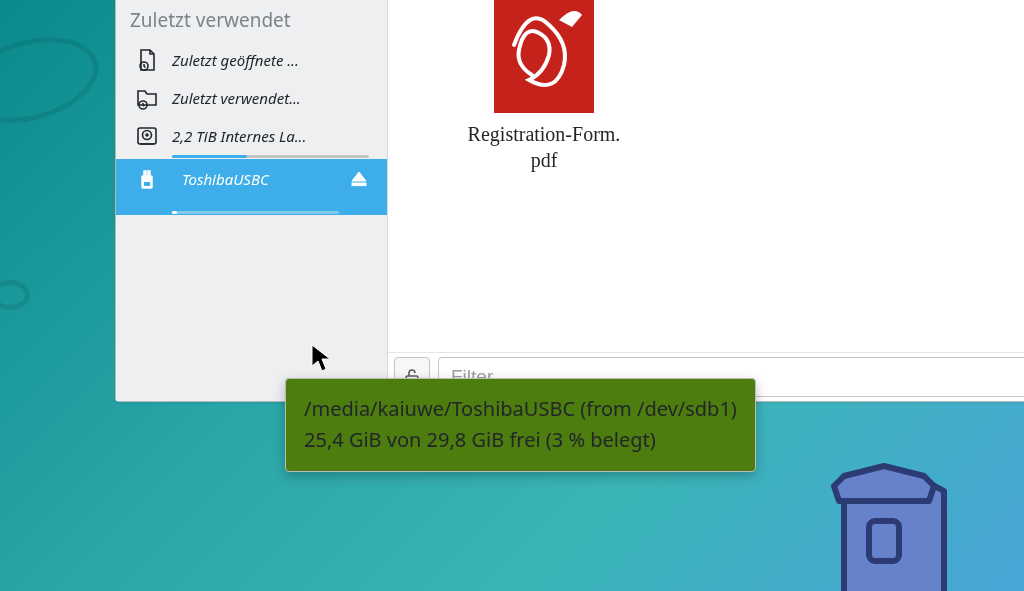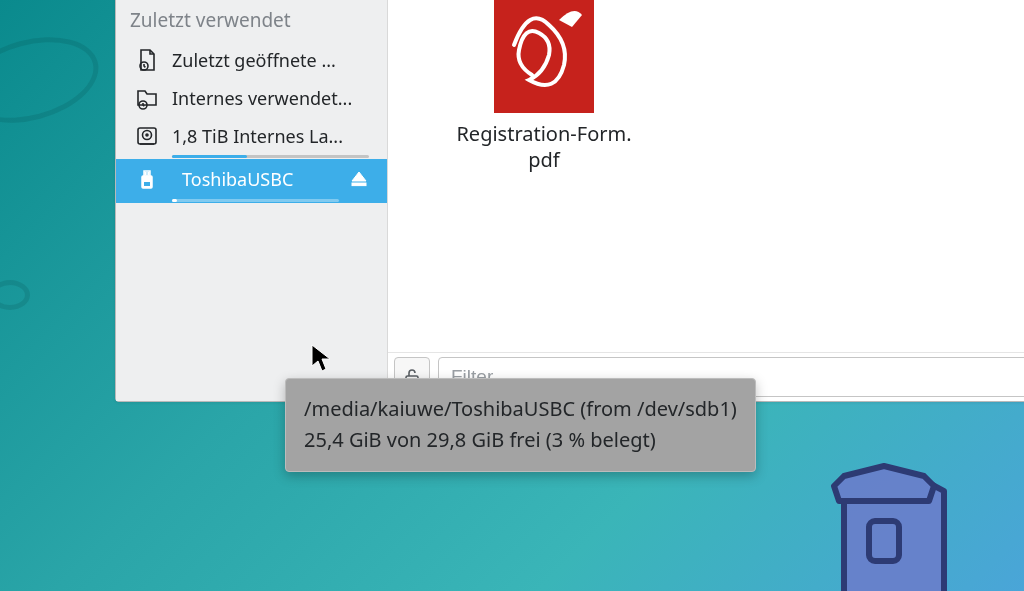--- a/index.html
+++ b/index.html
@@ -26,22 +26,22 @@
   }
   .sidebar {
     width: 272px; background: #eeeff0; border-right: 1px solid #d9d9d9;
     display: flex; flex-direction: column; padding-top: 4px;
   }
   .section-header {
     color: #7e8389; font-size: 19px; padding: 10px 14px 8px 14px; font-weight: 400;
   }
   .place-item {
     display: flex; align-items: center; gap: 12px; padding: 6px 14px 6px 18px;
-    font-size: 18px; color: #232629; cursor: default; position: relative;
-    white-space: nowrap; overflow: hidden;
+    font-size: 15px; color: #232629; cursor: default; position: relative;
+    white-space: nowrap; overflow: hidden; font-style: italic;
   }
   .place-item .label { overflow: hidden; text-overflow: ellipsis; flex: 1; }
   .place-item .icon { width: 26px; height: 26px; flex: 0 0 26px; display:flex; align-items:center; justify-content:center; }
   .place-item.selected {
     background: #3daee9; color: #ffffff;
   }
   .place-item.selected svg { stroke: #fff; fill: #fff; }
   .capacity-bar {
     position: absolute; left: 56px; right: 18px; bottom: 1px; height: 3px;
     background: rgba(0,0,0,.18); border-radius: 2px;
@@ -63,40 +63,40 @@
     flex: 1; padding: 0 20px 0 20px; display: flex; align-items: flex-start;
   }
   .file-tile {
     width: 200px; text-align: center; margin-top: -8px;
   }
   .file-tile .thumb {
     width: 100px; height: 128px; margin: 0 auto 8px auto; position: relative;
     background: #c6221c;
   }
   .file-tile .fname {
-    font-size: 20px; color: #232629; line-height: 1.3;
+    font-size: 20px; color: #232629; line-height: 1.3; font-family: Liberation Serif, serif;
   }
   .filter-row {
     display: flex; align-items: center; gap: 8px; padding: 4px 6px 4px 6px;
     border-top: 1px solid #e5e5e5;
   }
   .lock-btn {
     width: 36px; height: 40px; display:flex; align-items:center; justify-content:center;
     border: 1px solid #c5c5c5; border-radius: 4px; background: #f7f7f7;
   }
   .filter-input {
     flex: 1; height: 40px; border: 1px solid #c5c5c5; border-radius: 4px;
     padding: 0 12px; font-size: 19px; color: #232629;
   }
   .filter-input::placeholder { color: #9a9fa4; }
 
   
   .tooltip {
     position: absolute; left: 285px; top: 378px;
-    background: #a3a3a3; border: 1px solid #bcbcbc; border-radius: 4px;
+    background: #4d7c0f; border: 1px solid #bcbcbc; border-radius: 4px;
     box-shadow: 0 4px 12px rgba(0,0,0,.25);
     padding: 14px 18px 16px 18px;
     font-size: 20px; color: #232629; line-height: 1.55;
     white-space: nowrap;
   }
 
   
   .cursor {
     position: absolute; left: 311px; top: 344px; width: 22px; height: 30px; z-index: 50;
   }
@@ -133,41 +133,41 @@
     </div>
 
     <div class="place-item">
       <span class="icon">
         <svg width="24" height="24" viewBox="0 0 24 24" fill="none" stroke="#232629" stroke-width="1.6">
           <path d="M3 5h7l2 3h9v11H3z"></path>
           <circle cx="8" cy="19" r="4"></circle>
             <path d="M8 17v2l1.3 1.3"></path>
         </svg>
       </span>
-      <span class="label">Internes verwendet...</span>
+      <span class="label">Zuletzt verwendet...</span>
     </div>
 
 
     <div class="place-item" style="padding-bottom:10px;">
       <span class="icon">
         <svg width="24" height="24" viewBox="0 0 24 24" fill="none" stroke="#232629" stroke-width="1.6">
           <rect x="3" y="4" width="18" height="16" rx="2"></rect>
           <circle cx="12" cy="11" r="4.5"></circle>
             <circle cx="12" cy="11" r="1" fill="#232629"></circle>
           <path d="M5 20h14"></path>
         </svg>
       </span>
-      <span class="label">1,8 TiB Internes La...</span>
+      <span class="label">2,2 TiB Internes La...</span>
       <div class="capacity-bar">
         <div class="fill" style="width:38%;"></div>
       </div>
     </div>
 
 
-    <div class="place-item selected" style="padding-bottom:10px;gap:22px;">
+    <div class="place-item selected" style="padding-bottom:22px;gap:22px;">
       <span class="icon">
         <svg width="24" height="24" viewBox="0 0 24 24" fill="#fff" stroke="#fff" stroke-width="1.5">
           <rect x="7" y="9" width="10" height="12" rx="1" fill="#fff"></rect>
           <rect x="9" y="4" width="6" height="5" fill="none"></rect>
           <rect x="10" y="5.5" width="1" height="2" fill="#fff"></rect>
           <rect x="13" y="5.5" width="1" height="2" fill="#fff"></rect>
           <rect x="9" y="15" width="6" height="4" fill="#3daee9" stroke="none"></rect>
         </svg>
       </span>
       <span class="label">ToshibaUSBC</span>

